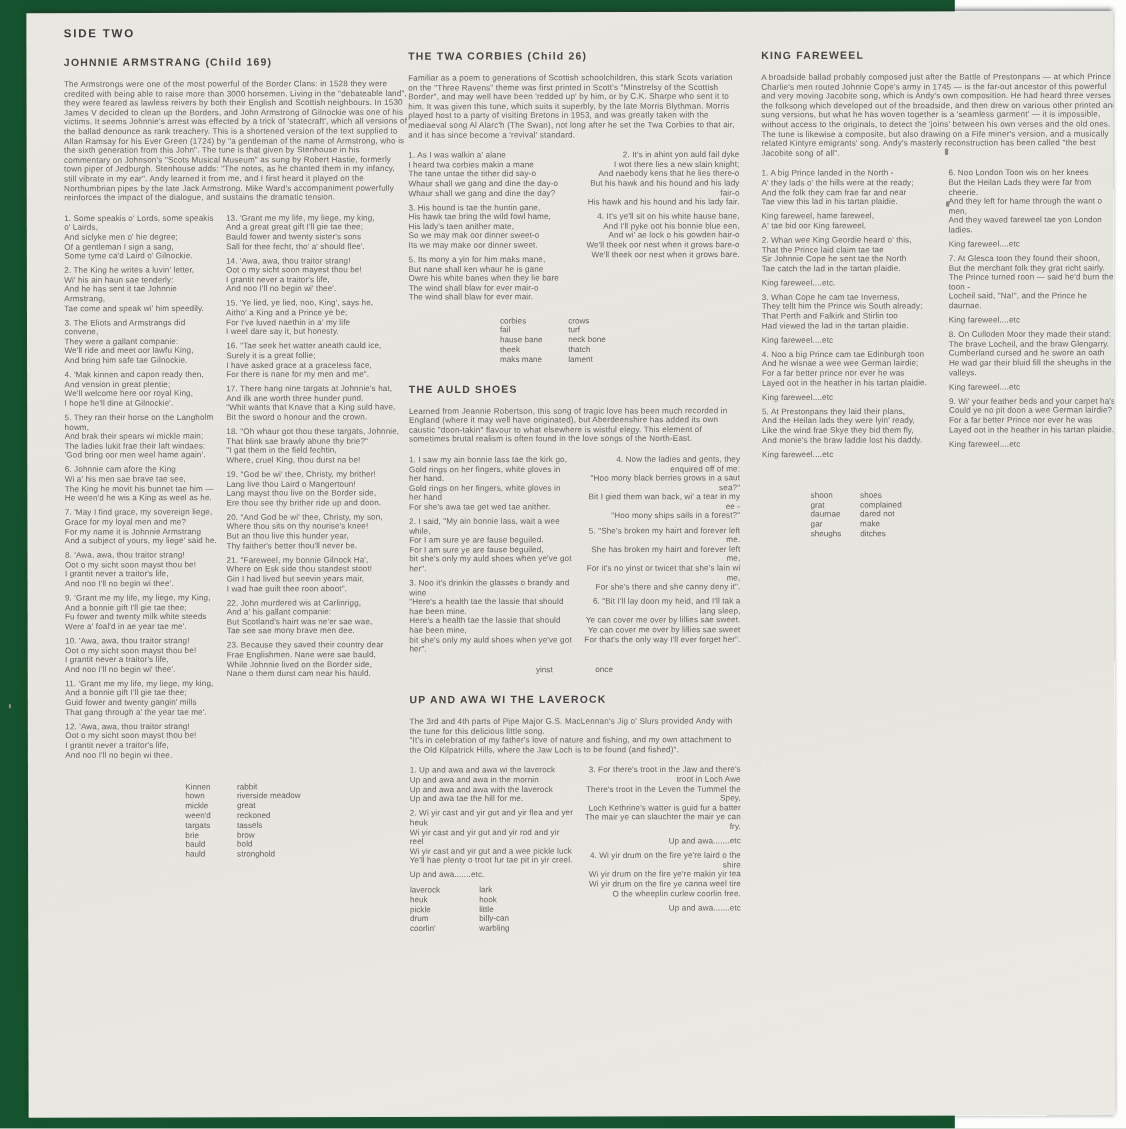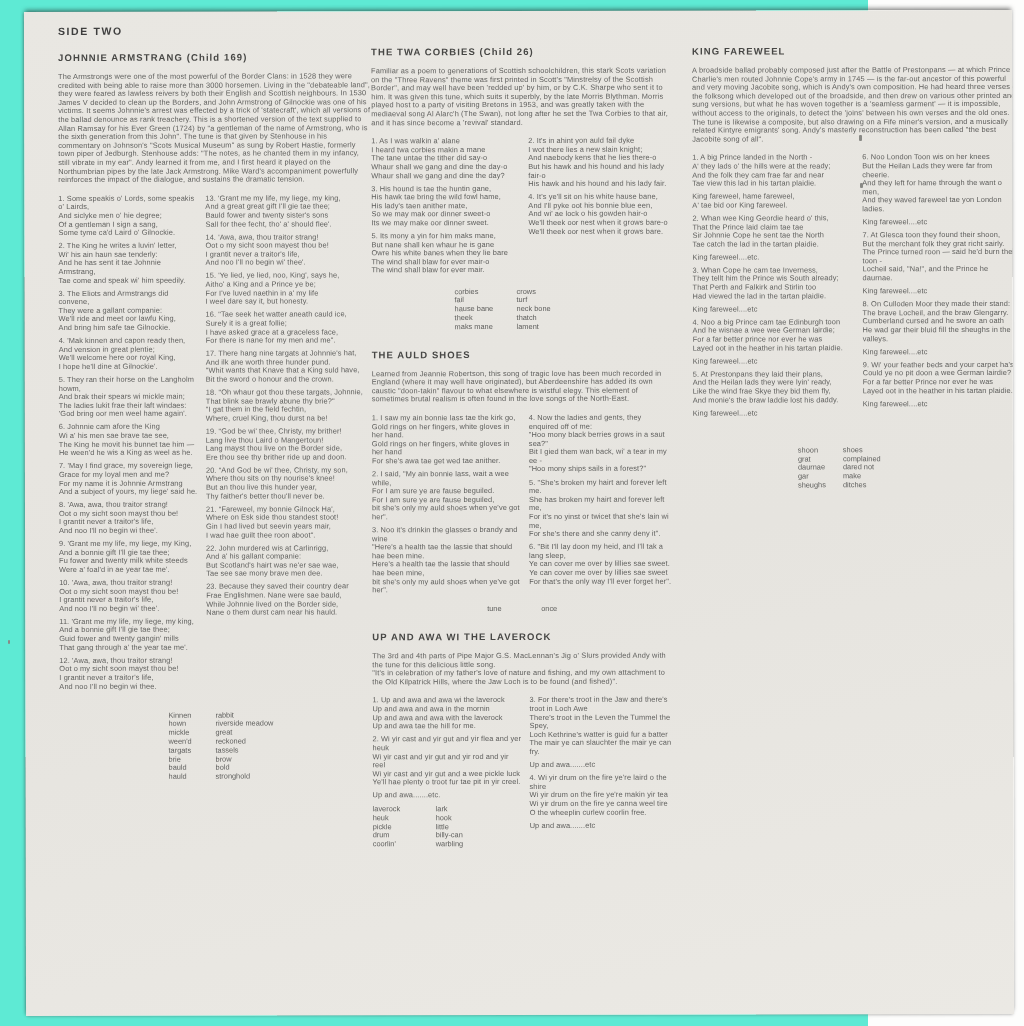--- a/index.html
+++ b/index.html
@@ -1,18 +1,18 @@
 <!DOCTYPE html>
 <html><head>
 <meta charset="utf-8">
 <style>
   * { margin:0; padding:0; box-sizing:border-box; }
   html,body { width:1024px; height:1026px; background:#fdfdfc; overflow:hidden;
               font-family:"Liberation Sans", sans-serif; }
-  .scan { position:relative; width:868px; height:1026px; background:#5eead4; }
+  .scan { position:relative; width:868px; height:1026px; background:#14532d; }
   .paper {
     position:absolute; left:25px; top:11px; width:988px; height:1004px;
     background:linear-gradient(168deg,#e9e7e2 0%, #e6e4df 55%, #ebe9e4 100%);
     transform:rotate(-0.12deg);
     box-shadow:0 -3px 4px -1px rgba(40,40,40,.55), -2px 0 3px -1px rgba(60,60,60,.25),
                0 2px 3px -1px rgba(90,90,90,.3);
     overflow:hidden;
   }
   .side-label { position:absolute; left:34px; top:13px; font-size:10.5px; font-weight:bold;
                 letter-spacing:1.6px; color:#3e3e3e; }
@@ -24,37 +24,37 @@
   .song-title { font-size:9.5px; font-weight:bold; letter-spacing:1.1px; color:#474745;
                 margin-bottom:10px; }
   .intro { font-size:7.4px; line-height:8.6px; letter-spacing:.15px; color:#5e5e5c;
            white-space:pre-line; margin-bottom:10px; }
   .verse-cols { display:flex; }
   .vcol-a { flex:none; }
   .vcol-b { flex:none; }
   .col1 .vcol-a { width:141px; margin-right:6px; }
   .col1 .vcol-b { width:163px; }
   .col2 .vcol-a { width:149px; margin-right:8px; }
-  .col2 .vcol-b { width:144px; }
+  .col2 .vcol-b { width:144px;text-align:right; }
   .col3 .vcol-a { width:162px; margin-right:8px; }
   .col3 .vcol-b { width:156px; }
   .verse { font-size:7.4px; line-height:8.6px; letter-spacing:.1px; color:#5e5e5c;
            white-space:pre-line; margin-bottom:4.5px; }
   .gloss { font-size:7.4px; line-height:8.8px; color:#5e5e5c; }
   .gloss-row { display:flex; }
   .gloss-term { flex:none; width:56px; }
   .gloss-ja       { margin-left:109px; margin-top:16px; }
   .gloss-ja       .gloss-term { width:47px; }
   .gloss-corbies  { margin-left:83px;  margin-top:8px; }
   .gloss-corbies  .gloss-term { width:62px; }
   .gloss-auld     { margin-left:115px; margin-top:6px; }
   .gloss-auld     .gloss-term { width:54px; }
   .gloss-laverock { margin-top:5px; }
   .gloss-laverock .gloss-term { width:63px; }
-  .gloss-king     { margin-left:105px; margin-top:24px; }
+  .gloss-king     { margin-left:44px; margin-top:24px; }
   .gloss-king     .gloss-term { width:45px; }
   .speck { position:absolute; background:#8a8a86; border-radius:1px; }
   .speck1 { right:6px; top:135px; width:3px; height:6px; }
   .speck2 { right:5px; top:183px; width:3px; height:5px; }
   .speck3 { left:8px; top:640px; width:2px; height:4px; }
 </style>
 </head>
 <body>
 
 <div class="scan">
@@ -288,21 +288,21 @@
 For it's no yinst or twicet that she's lain wi me,
 For she's there and she canny deny it".</p>
               <p class="verse">6. "Bit I'll lay doon my heid, and I'll tak a lang sleep,
 Ye can cover me over by lillies sae sweet.
 Ye can cover me over by lillies sae sweet
 For that's the only way I'll ever forget her".</p>
             </div>
         </div>
         <div class="gloss gloss-auld">
             <div class="gloss-row">
-              <span class="gloss-term">tune</span>
+              <span class="gloss-term">yinst</span>
               <span class="gloss-def">once</span>
             </div>
           </div>
       </section>
 
       <section class="song">
         <h2 class="song-title">UP AND AWA WI THE LAVEROCK</h2>
         <p class="intro">The 3rd and 4th parts of Pipe Major G.S. MacLennan's Jig o' Slurs provided Andy with the tune for this delicious little song.
 "It's in celebration of my father's love of nature and fishing, and my own attachment to the Old Kilpatrick Hills, where the Jaw Loch is to be found (and fished)".</p>
         <div class="verse-cols">

